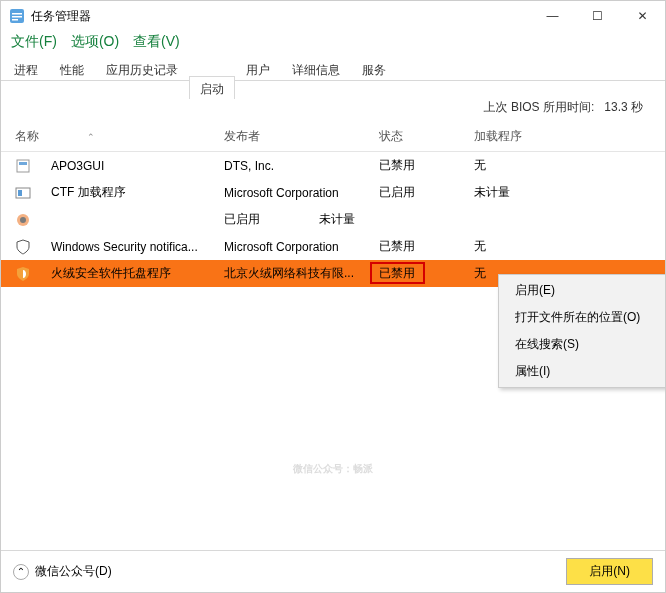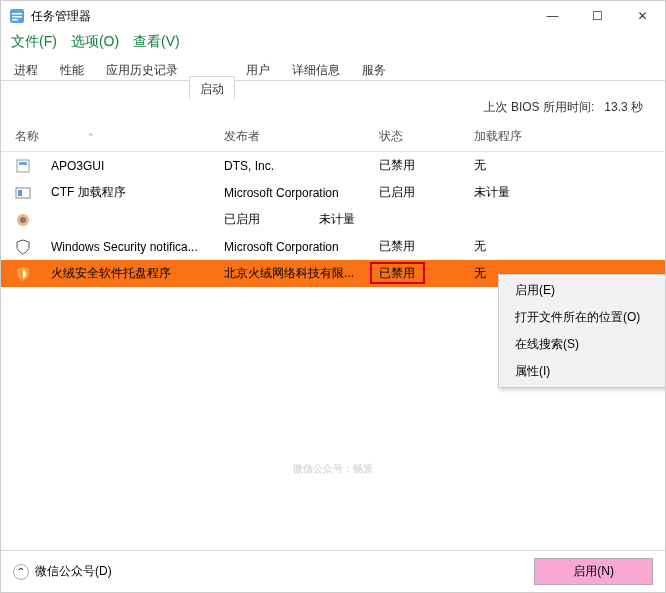--- a/index.html
+++ b/index.html
@@ -28,21 +28,21 @@
     .row .c-pub { width: 155px; white-space: nowrap; overflow: hidden; text-overflow: ellipsis; }
     .row .c-status { width: 95px; }
     .row .c-impact { flex: 1; }
     .row .ico { width: 16px; height: 16px; flex-shrink: 0; }
     .highlight-box { position: absolute; border: 2px solid #d40000; pointer-events: none; }
     .context-menu { position: absolute; background: #f2f2f2; border: 1px solid #ccc; box-shadow: 2px 2px 4px rgba(0,0,0,.2); padding: 2px; width: 170px; }
     .ctx-item { padding: 5px 14px; font-size: 12px; color: #000; }
     .footer { height: 42px; border-top: 1px solid #d8d8d8; display: flex; align-items: center; justify-content: space-between; padding: 0 12px; }
     .footer .left { display: flex; align-items: center; gap: 6px; }
     .footer .chev { width: 16px; height: 16px; border: 1px solid #aaa; border-radius: 50%; display: flex; align-items: center; justify-content: center; font-size: 10px; }
-    .footer .btn { border: 1px solid #adadad; background: #f9a8d4; padding: 4px 38px; font-size: 12px; }
+    .footer .btn { border: 1px solid #adadad; background: #fde047; padding: 4px 22px; font-size: 12px; }
     .watermark { position: absolute; left: 50%; top: 310px; transform: translate(-50%,0); color: #ddd; font-size: 10px; pointer-events: none; font-weight: bold; }
   </style>
 </head>
 <body>
 
 <div class="titlebar">
   <svg class="app-icon" viewBox="0 0 16 16">
       <rect x="1" y="1" width="14" height="14" fill="#5aa3e0" rx="2"></rect>
       <rect x="3" y="5" width="10" height="1.5" fill="#fff"></rect>
       <rect x="3" y="8" width="10" height="1.5" fill="#fff"></rect>

